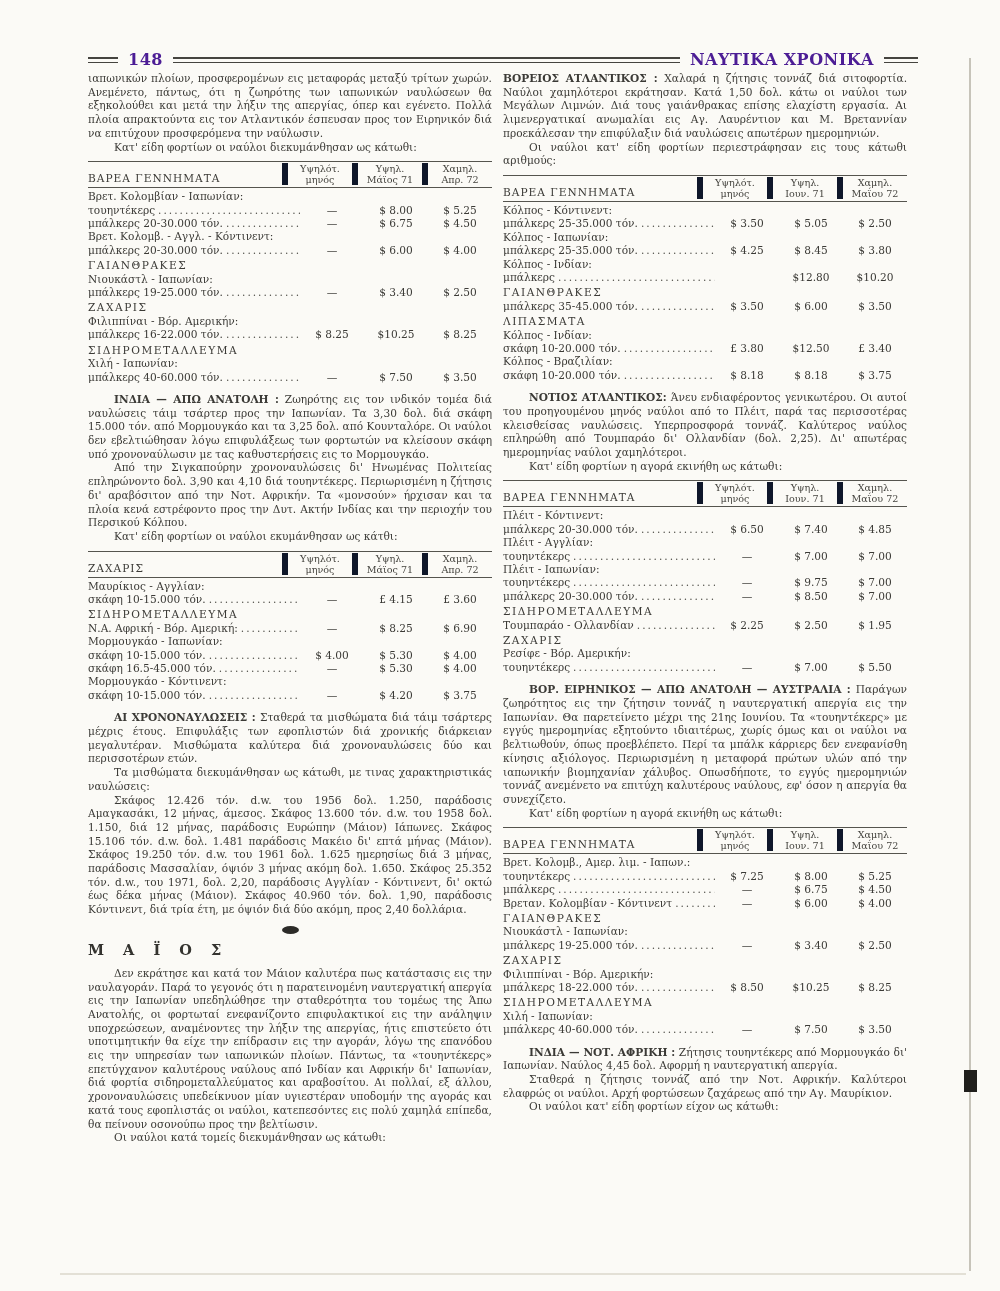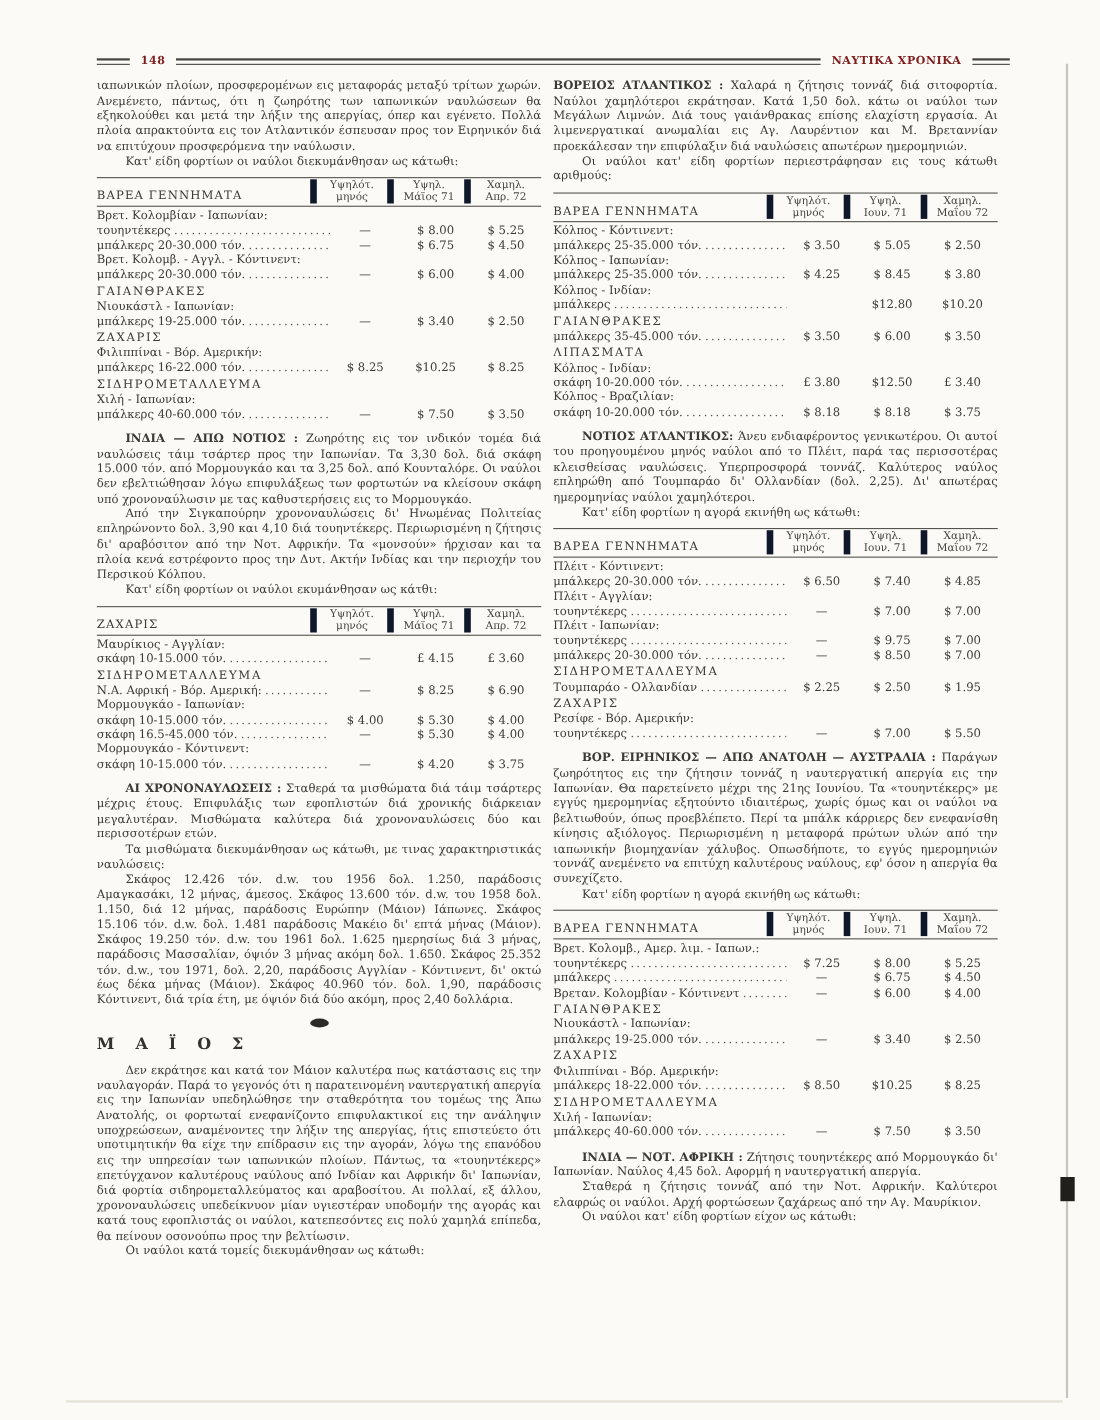--- a/index.html
+++ b/index.html
@@ -7,21 +7,21 @@
     width:1000px;height:1291px;overflow:hidden;position:relative;
     background:#fbfaf6;
     font-family:"DejaVu Serif","Liberation Serif",serif;
     color:#3b3a36;
   }
   .page{position:absolute;inset:0;background:#fbfaf6;}
   
   .hdr{
     position:absolute;top:50px;left:88px;right:82px;
     display:flex;align-items:center;gap:10px;
-    font-weight:bold;font-size:10px;letter-spacing:.5px;color:#7f1d1d;
+    font-weight:bold;font-size:16px;letter-spacing:.5px;color:#4c1d95;
   }
   .dbl{height:3px;border-top:2px solid #45443f;border-bottom:1px solid #45443f;}
   .dbl-a{width:30px;}
   .dbl-b{width:34px;}
   .grow{flex:1;}
   
   .content{
     position:absolute;left:88px;top:72px;width:830px;
     display:flex;gap:11px;
   }
@@ -187,21 +187,21 @@
             <div class="tlabel">
               <span class="lt">μπάλκερς 40-60.000 τόν.</span>
               <span class="dots">....................................................</span>
             </div>
             <div class="tval">—</div>
             <div class="tval">$ 7.50</div>
             <div class="tval">$ 3.50</div>
           </div>
         </div>
 
-      <p class="para mt"><b class="lead">ΙΝΔΙΑ — ΑΠΩ ΝΟΤΙΟΣ :</b><span> Ζωηρότης εις τον ινδικόν τομέα διά ναυλώσεις τάιμ τσάρτερ προς την Ιαπωνίαν. Τα 3,30 δολ. διά σκάφη 15.000 τόν. από Μορμουγκάο και τα 3,25 δολ. από Κουνταλόρε. Οι ναύλοι δεν εβελτιώθησαν λόγω επιφυλάξεως των φορτωτών να κλείσουν σκάφη υπό χρονοναύλωσιν με τας καθυστερήσεις εις το Μορμουγκάο.</span></p>
+      <p class="para mt"><b class="lead">ΙΝΔΙΑ — ΑΠΩ ΑΝΑΤΟΛΗ :</b><span> Ζωηρότης εις τον ινδικόν τομέα διά ναυλώσεις τάιμ τσάρτερ προς την Ιαπωνίαν. Τα 3,30 δολ. διά σκάφη 15.000 τόν. από Μορμουγκάο και τα 3,25 δολ. από Κουνταλόρε. Οι ναύλοι δεν εβελτιώθησαν λόγω επιφυλάξεως των φορτωτών να κλείσουν σκάφη υπό χρονοναύλωσιν με τας καθυστερήσεις εις το Μορμουγκάο.</span></p>
       <p class="para">Από την Σιγκαπούρην χρονοναυλώσεις δι' Ηνωμένας Πολιτείας επληρώνοντο δολ. 3,90 και 4,10 διά τουηντέκερς. Περιωρισμένη η ζήτησις δι' αραβόσιτον από την Νοτ. Αφρικήν. Τα «μονσούν» ήρχισαν και τα πλοία κενά εστρέφοντο προς την Δυτ. Ακτήν Ινδίας και την περιοχήν του Περσικού Κόλπου.</p>
       <p class="para">Κατ' είδη φορτίων οι ναύλοι εκυμάνθησαν ως κάτθι:</p>
 
       <div class="ftable">
           <div class="thead">
             <div class="ttitle">ΖΑΧΑΡΙΣ</div>
             <div class="thcol">
               <div>Υψηλότ.</div>
               <div>μηνός</div>
             </div>

